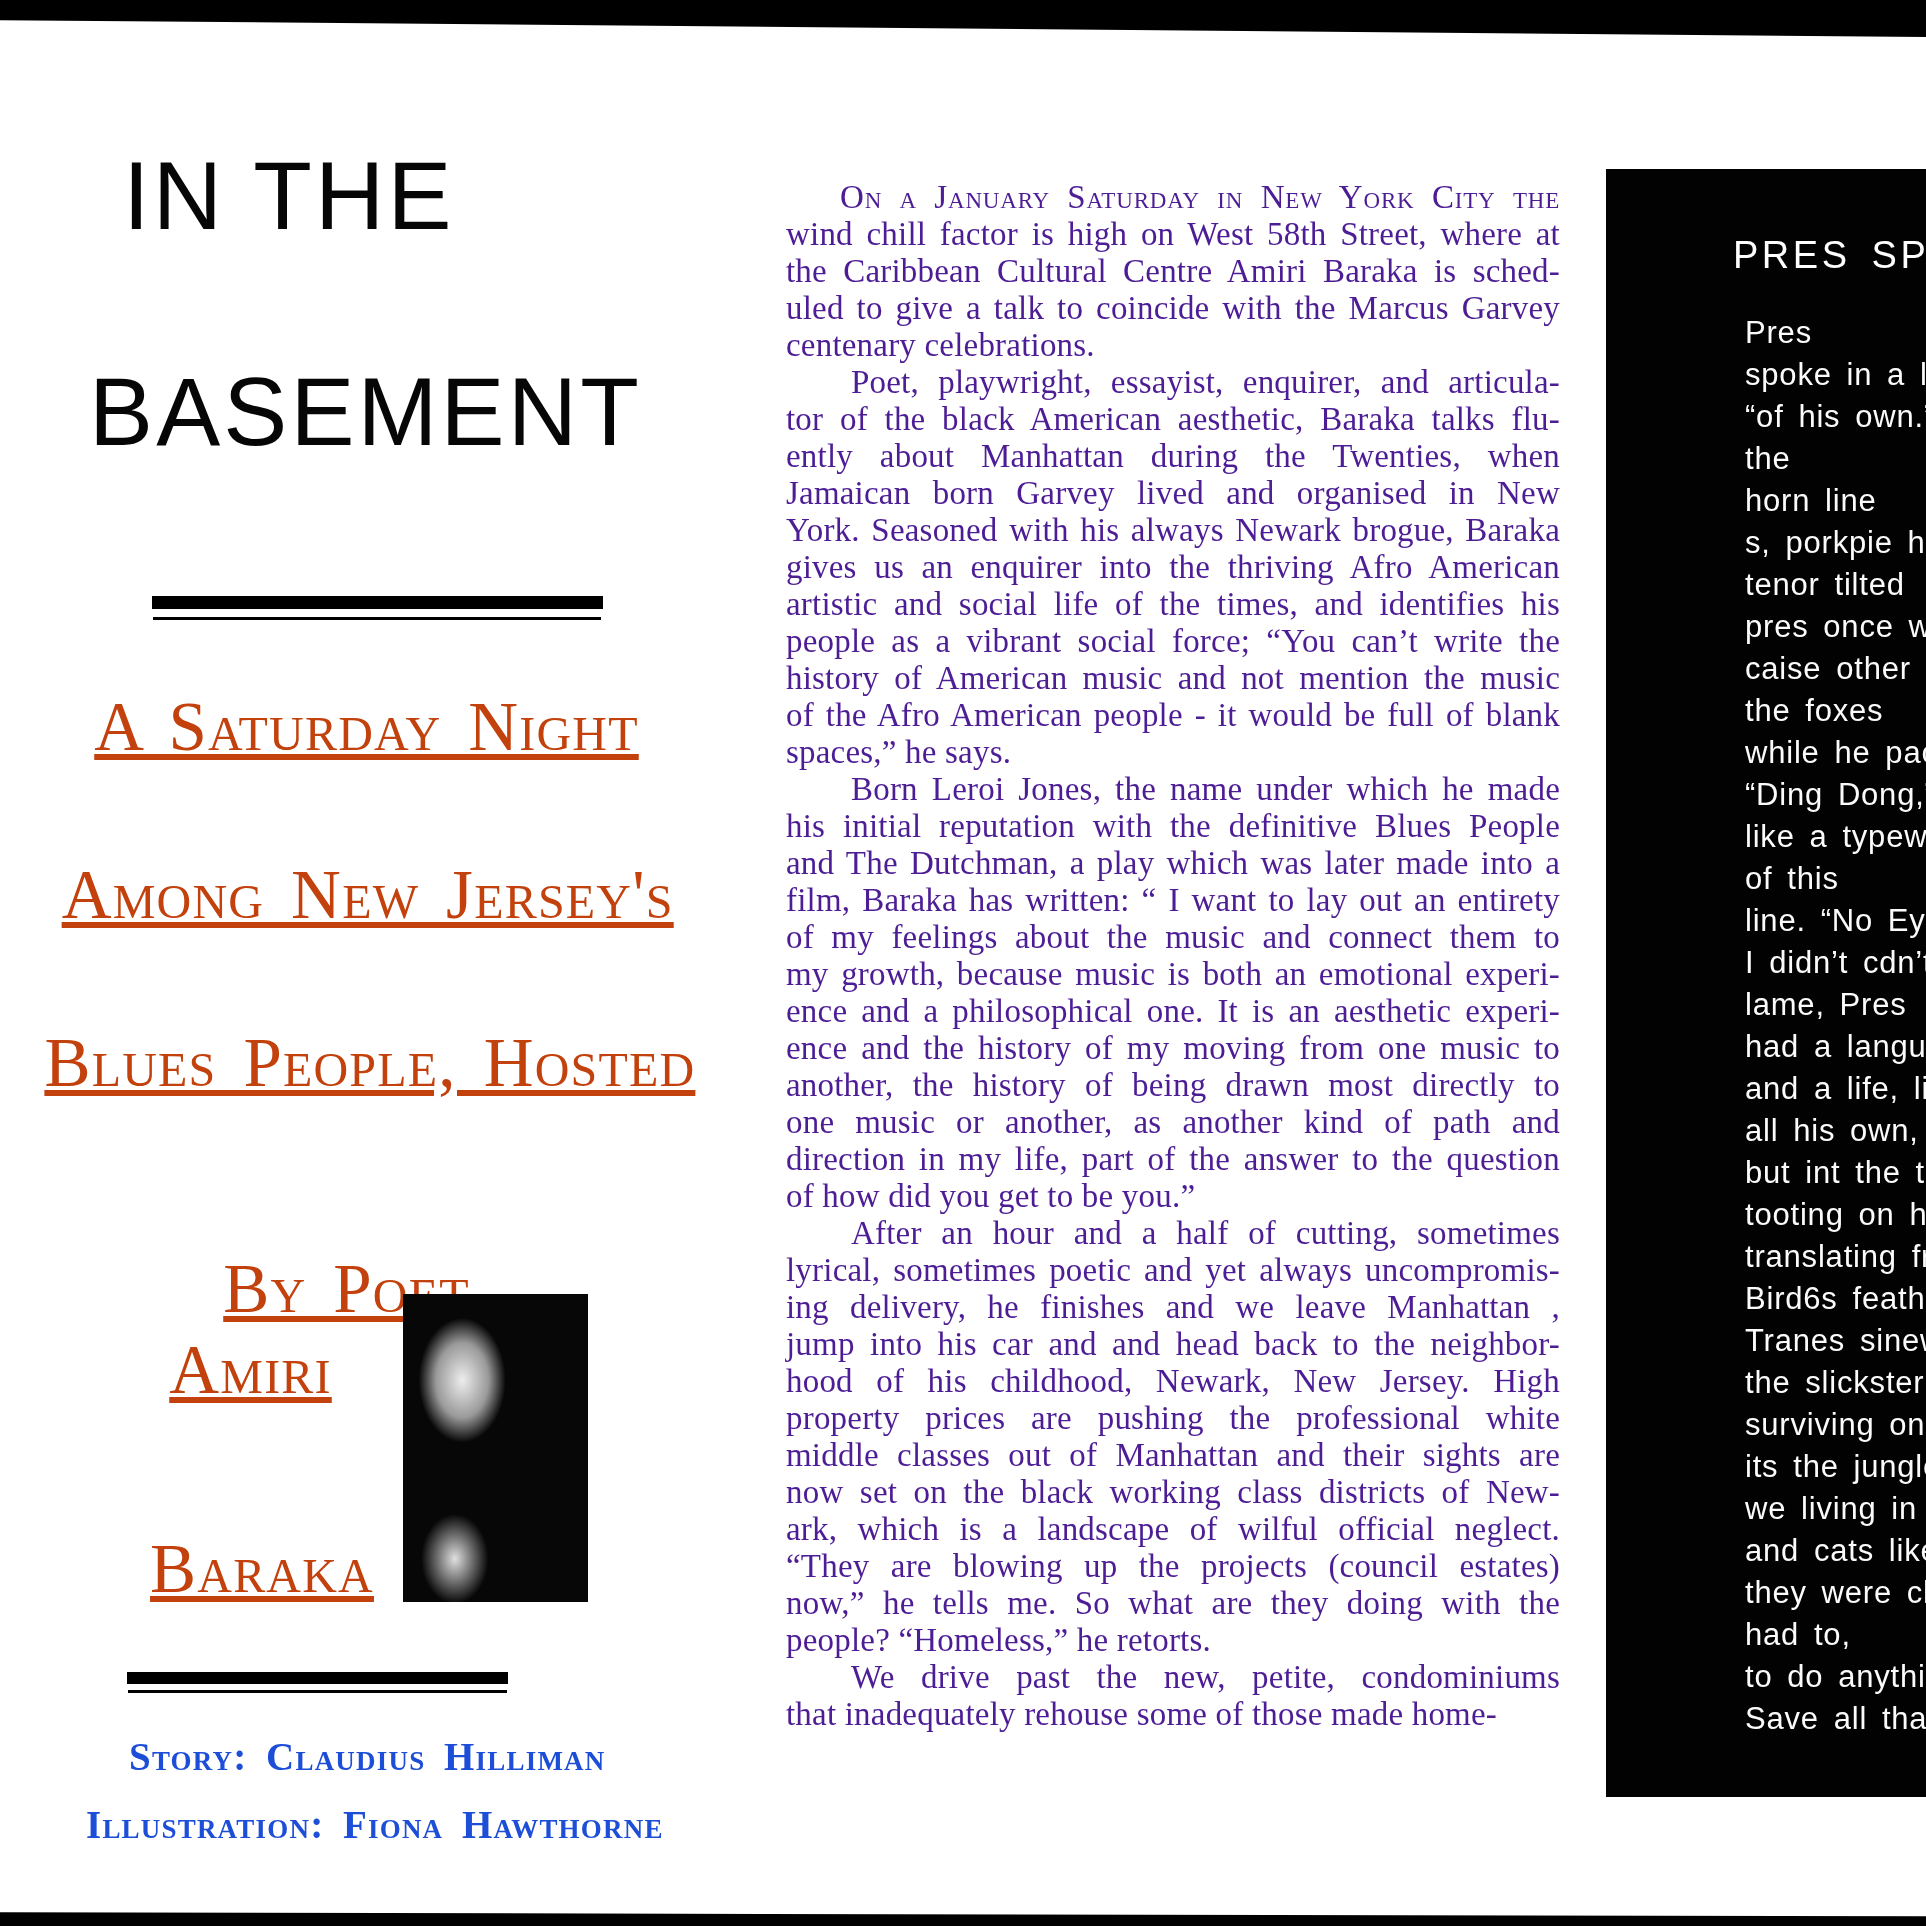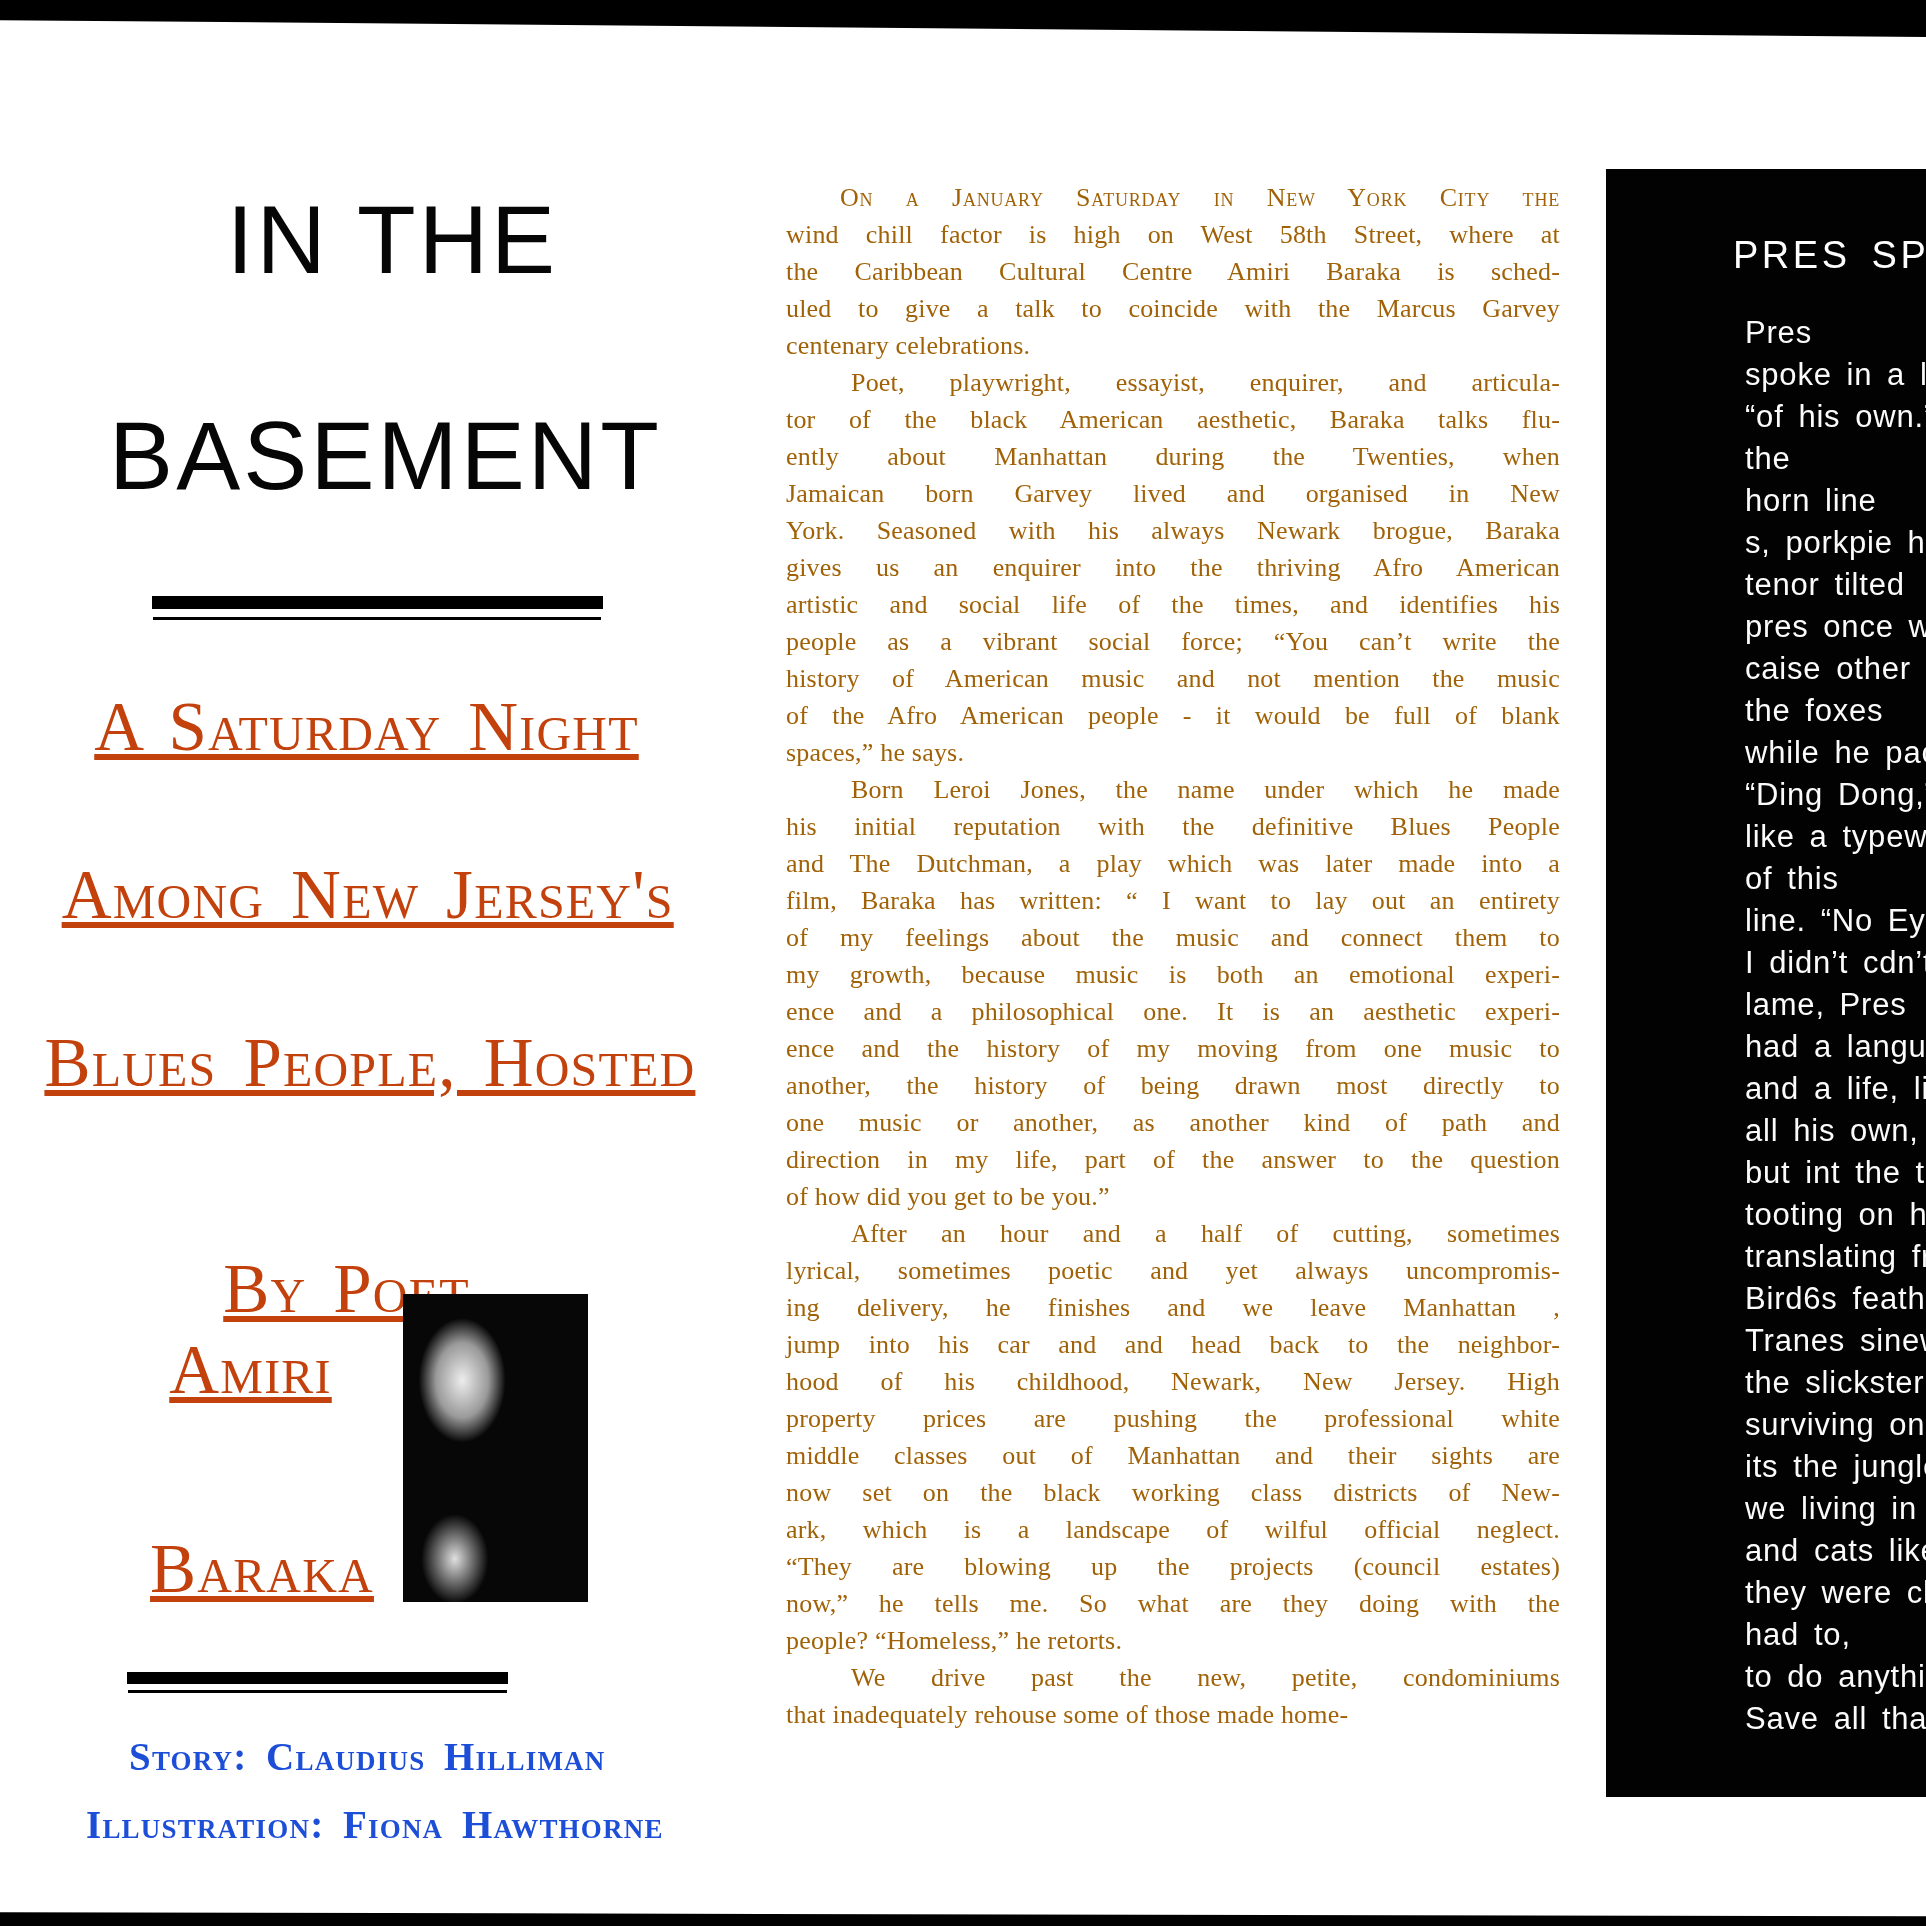--- a/index.html
+++ b/index.html
@@ -5,21 +5,21 @@
   html,body{margin:0;padding:0;background:#888;}
   .page{position:relative;width:2576px;height:1954px;background:#ffffff;overflow:hidden;
         font-family:"Liberation Serif",serif;color:#0e0e0e;}
   
   .art{position:absolute;background:#000;}
   .art-top{left:-15.4px;top:-27px;width:2620px;height:47px;transform:rotate(0.5deg);transform-origin:left top;}
   .art-bottom{left:-7.7px;top:1915px;width:2604px;height:17.7px;transform:rotate(0.12deg);}
 
   
   .title{position:absolute;font-family:"Liberation Sans",sans-serif;font-weight:300;
-         letter-spacing:3.1px;font-size:96px;line-height:1;text-align:center;color:#060606;margin-top:44px;}
+         letter-spacing:3.1px;font-size:96px;line-height:1;text-align:left;color:#060606;}
   .t0{left:123px;top:148px;width:539px;}
   .t1{left:89px;top:364px;width:593px;}
 
   .rule{position:absolute;background:#000;}
   .r1a{left:152px;top:596px;width:451px;height:13px;}
   .r1b{left:153px;top:617px;width:448px;height:3.1px;}
   .r2a{left:127px;top:1672px;width:381px;height:11.6px;}
   .r2b{left:128px;top:1690px;width:379px;height:2.7px;}
 
   .sub{position:absolute;font-variant:small-caps;font-size:69px;line-height:1;
@@ -38,22 +38,22 @@
            #070707;}
 
   .credit{position:absolute;font-variant:small-caps;font-weight:bold;font-size:39px;
           letter-spacing:1.2px;word-spacing:7.7px;color:#1d4ed8;white-space:nowrap;}
   .c0{left:129px;top:1734px;}
   .c1{left:86px;top:1802px;text-align:center;}
 
   
   .article{position:absolute;left:786px;top:179px;width:774px;}
   .para{margin:0;}
-  .a-line{height:37px;line-height:37px;font-size:26px;white-space:nowrap;
-          text-align:justify;text-align-last:justify;letter-spacing:0.2px;color:#a16207;}
+  .a-line{height:37px;line-height:37px;font-size:33px;white-space:nowrap;
+          text-align:justify;text-align-last:justify;letter-spacing:0.2px;color:#4c1d95;}
   .a-line.p-end{text-align-last:left;}
   .para .a-line:first-child{text-indent:65px;}
   .para:first-child .a-line:first-child{font-variant:small-caps;text-indent:54px;letter-spacing:0.8px;word-spacing:3.9px;}
 
   
   .panel{position:absolute;left:1606px;top:169px;width:898px;height:1628px;background:#020202;}
   .panel-title{position:absolute;left:127px;top:65px;font-family:"Liberation Sans",sans-serif;
                font-size:38px;font-weight:400;letter-spacing:3.5px;word-spacing:7px;color:#ffffff;white-space:nowrap;}
   .poem{position:absolute;left:139px;top:143px;}
   .poem-line{height:42px;line-height:42px;font-family:"Liberation Sans",sans-serif;font-weight:400;

